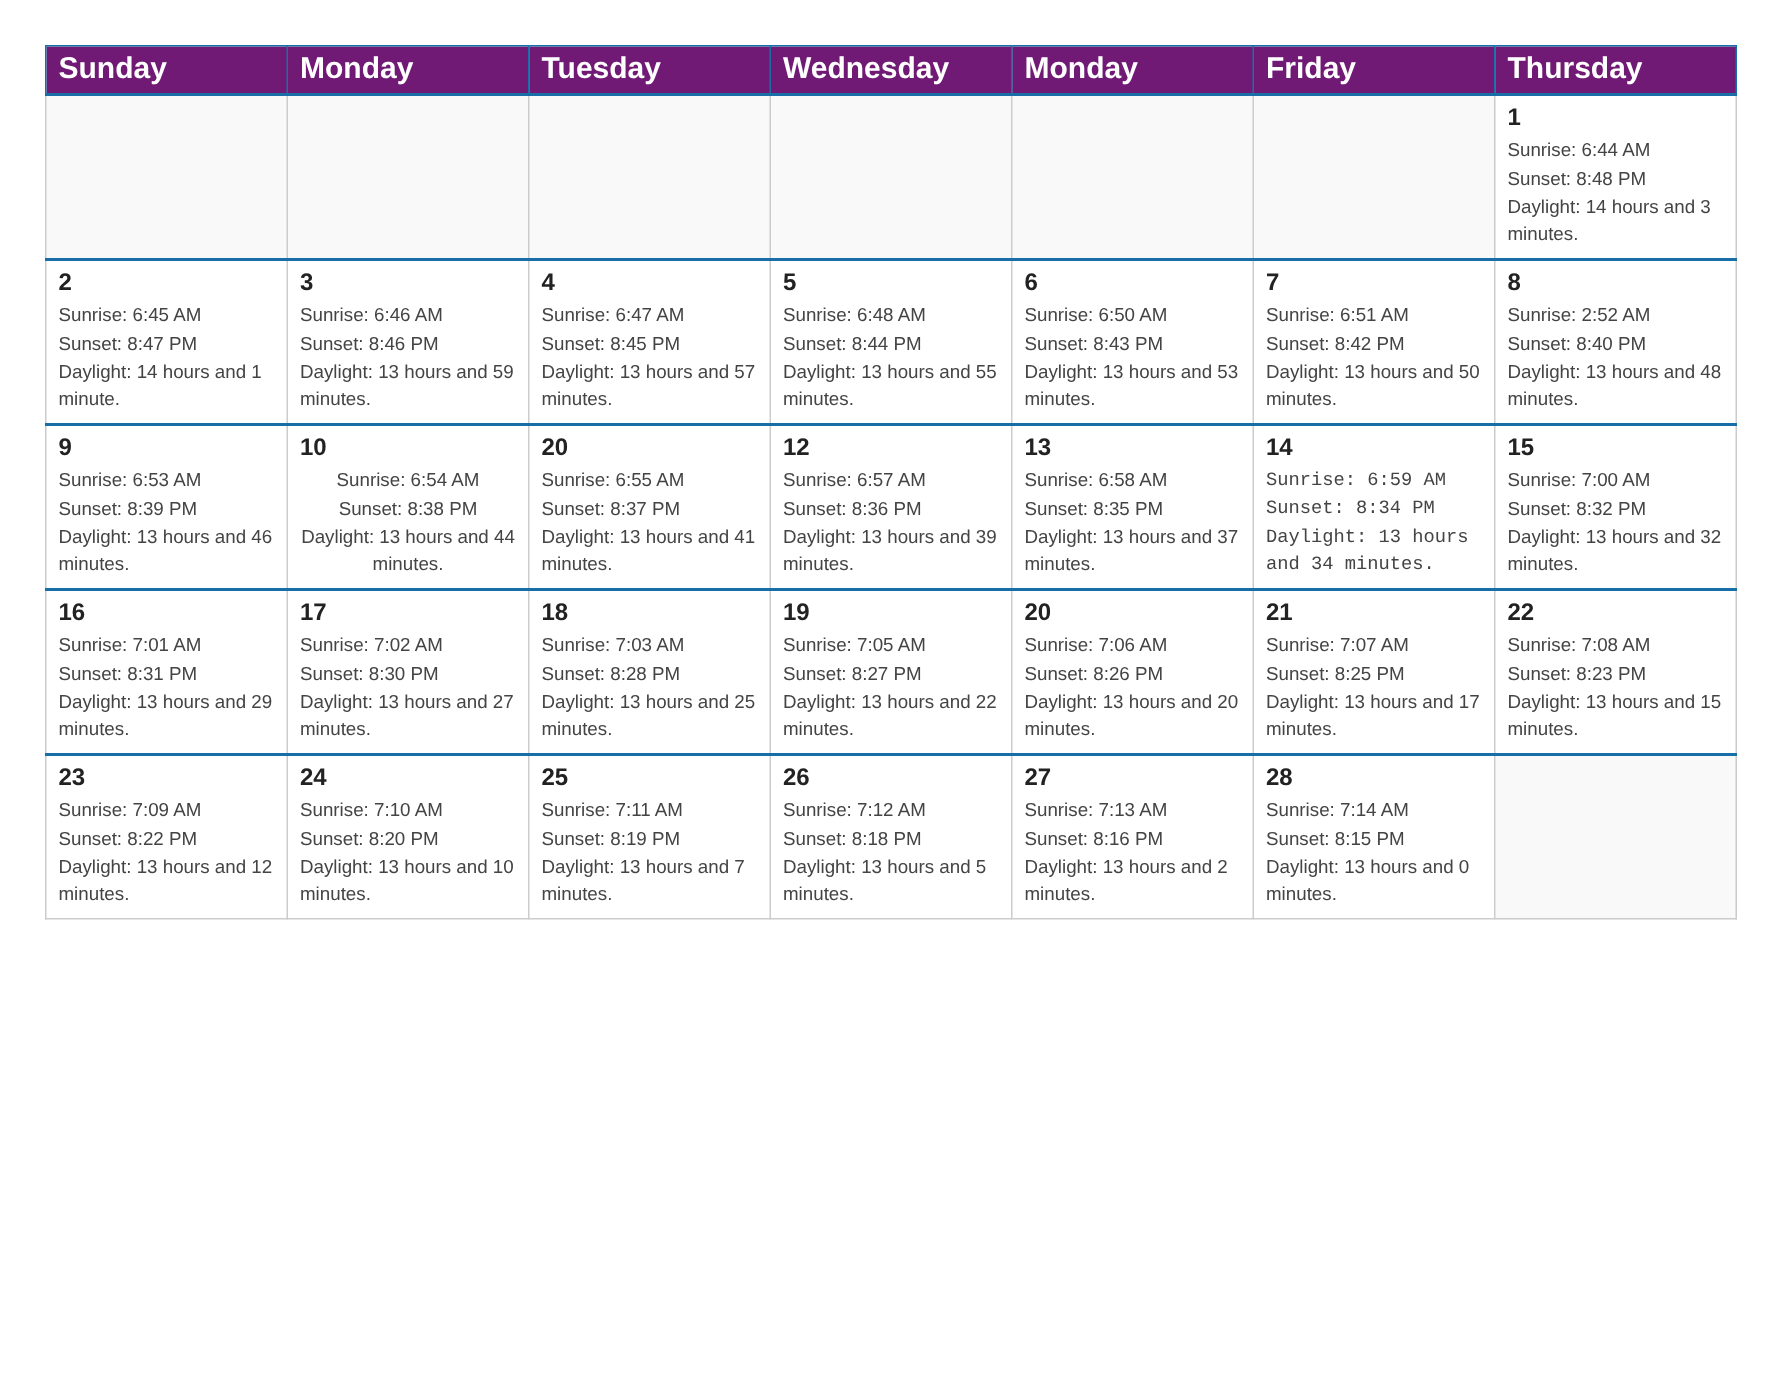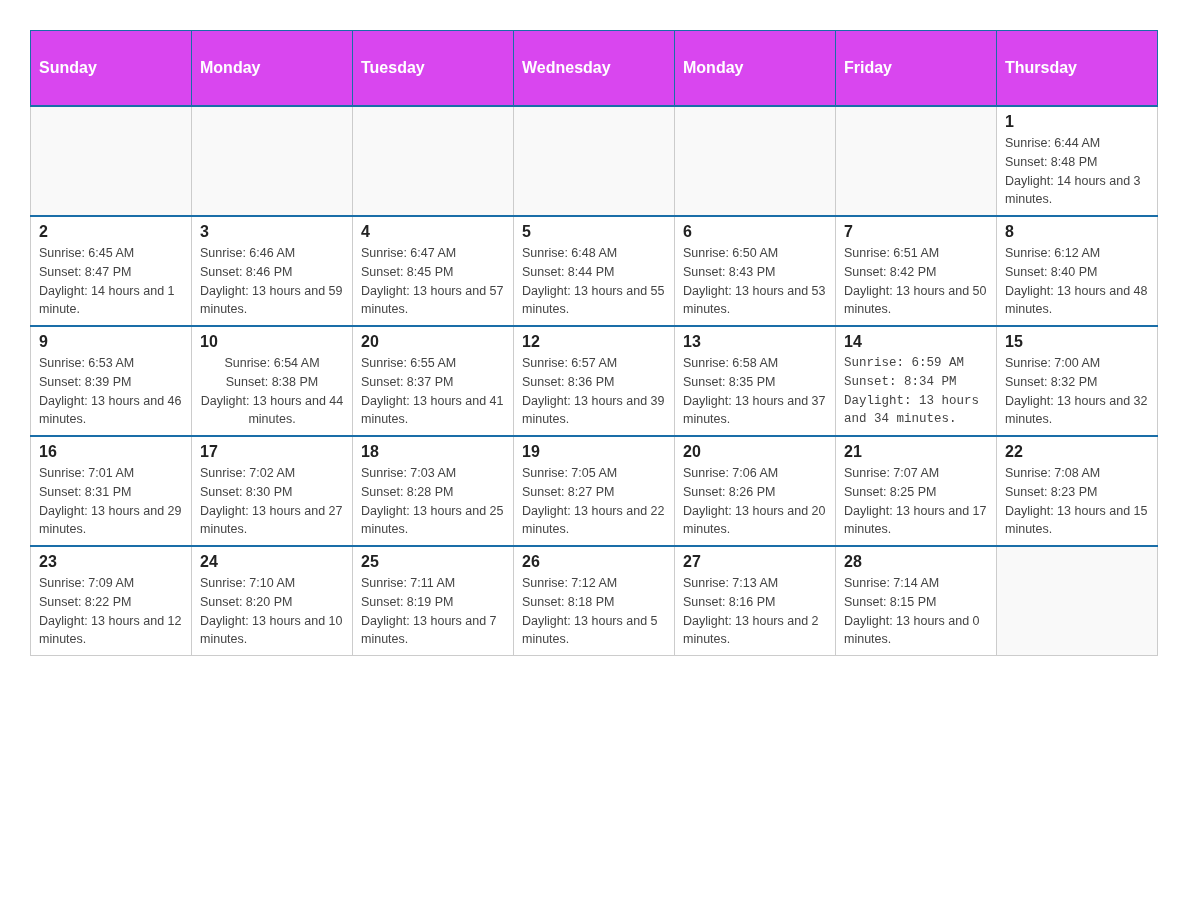--- a/index.html
+++ b/index.html
@@ -52,25 +52,25 @@
       font-size: 20px;
       color: #444;
       margin-top: 4px;
     }
     .calendar {
       width: 100%;
       border-collapse: collapse;
       margin-top: 10px;
     }
     .calendar thead tr th {
-      background-color: #d946ef;
+      background-color: #701a75;
       color: #fff;
-      font-size: 16px;
-      font-weight: bold;
-      padding: 28px 8px;
+      font-size: 20px;
+      font-weight: bold;
+      padding: 4px 8px;
       text-align: left;
       border: 1px solid #1a6ea8;
     }
     .calendar tbody tr td {
       vertical-align: top;
       border: 1px solid #ccc;
       padding: 6px 8px;
       width: 14.28%;
       min-height: 100px;
       font-size: 13px;
@@ -163,21 +163,21 @@
 Daylight: 13 hours and 53 minutes.</div>
         </td>
         <td>
           <span class="day-number">7</span>
           <div class="day-info" style="white-space: pre-line;">Sunrise: 6:51 AM
 Sunset: 8:42 PM
 Daylight: 13 hours and 50 minutes.</div>
         </td>
         <td>
           <span class="day-number">8</span>
-          <div class="day-info" style="white-space: pre-line;">Sunrise: 6:12 AM
+          <div class="day-info" style="white-space: pre-line;">Sunrise: 2:52 AM
 Sunset: 8:40 PM
 Daylight: 13 hours and 48 minutes.</div>
         </td>
       </tr>
       <tr>
         <td>
           <span class="day-number">9</span>
           <div class="day-info" style="white-space: pre-line;">Sunrise: 6:53 AM
 Sunset: 8:39 PM
 Daylight: 13 hours and 46 minutes.</div>

